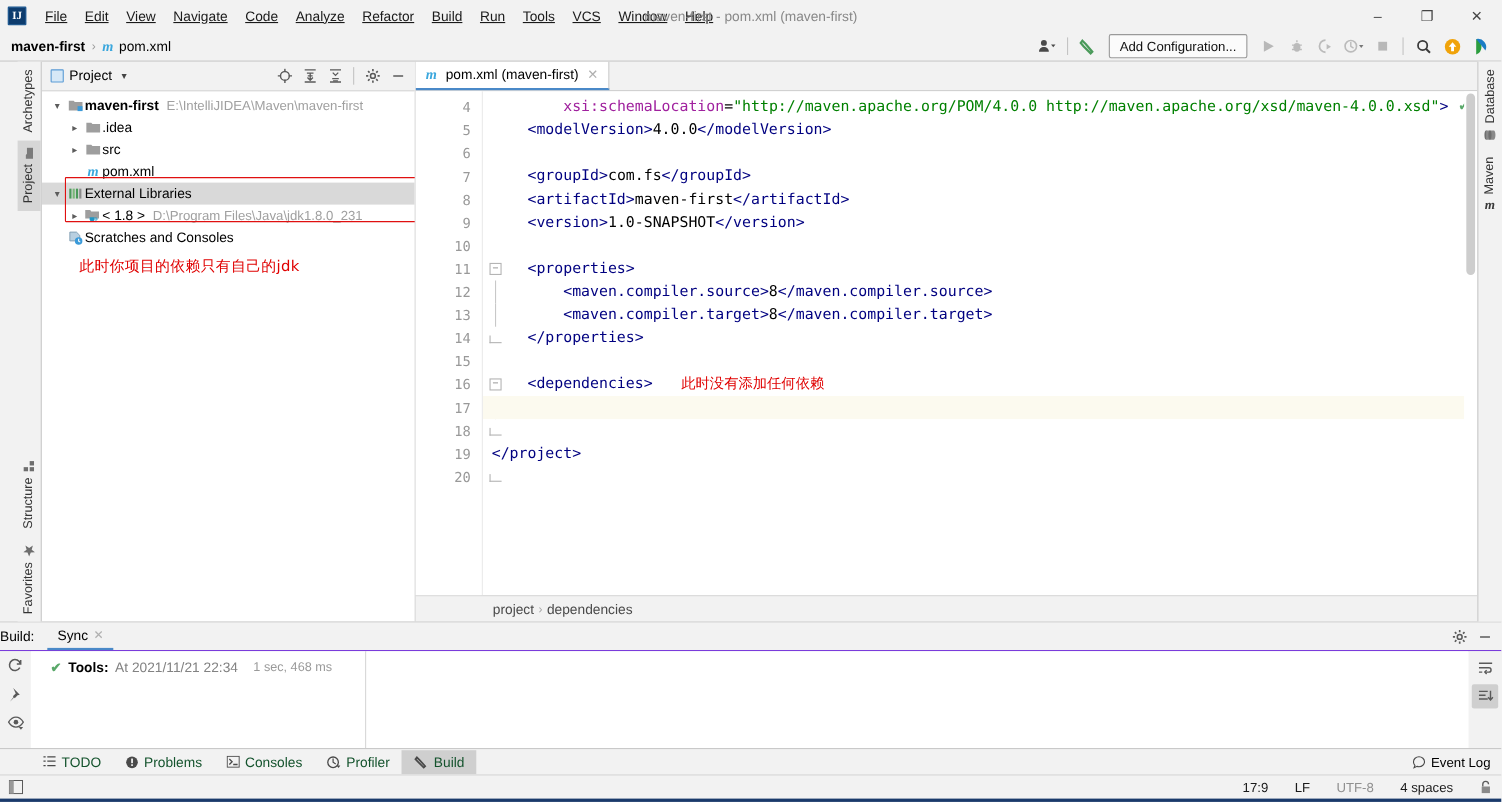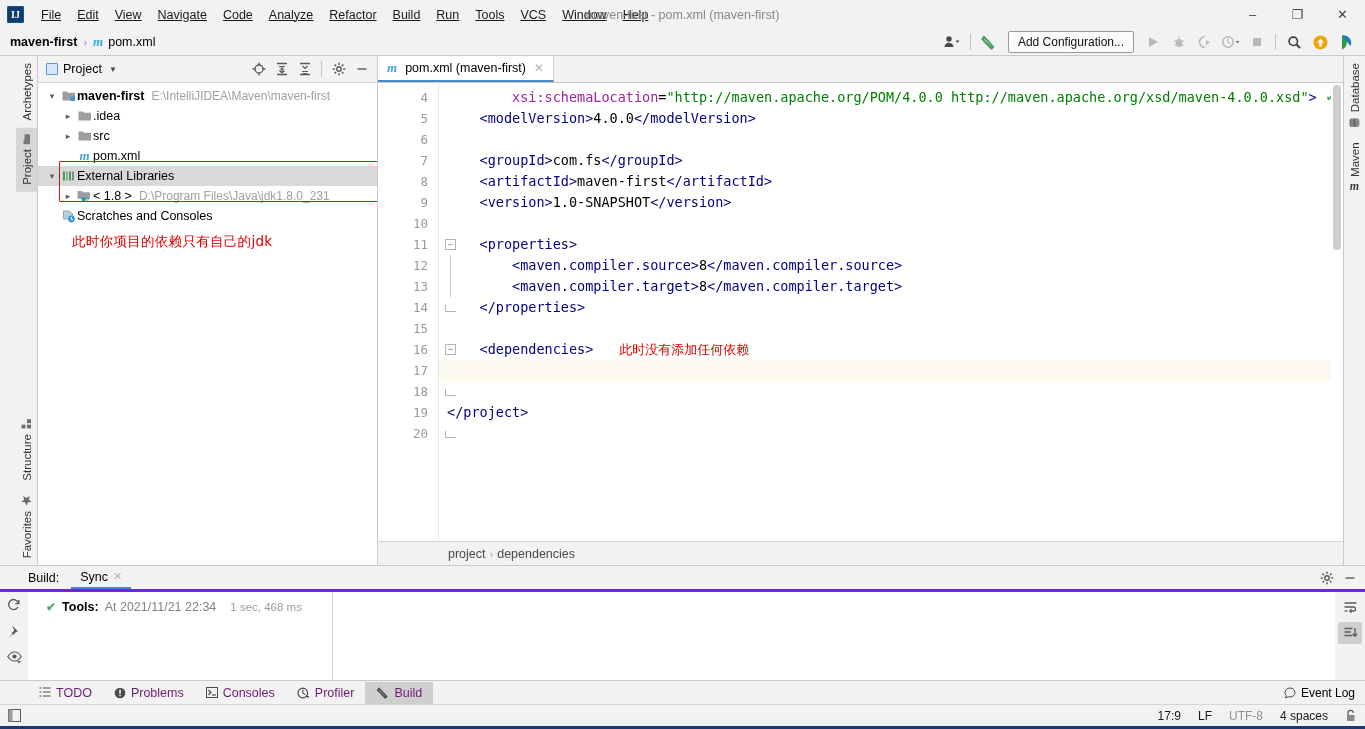--- a/index.html
+++ b/index.html
@@ -176,21 +176,21 @@
   }
   .bc-sep { color: #a8a8a8; font-size: 11px; }
 
   
   .build-panel {
     flex: 0 0 115px; height: 115px; background: #f2f2f2; display: flex;
     flex-direction: column; border-top: 1px solid #c9c9c9;
   }
   .bp-head {
     height: 26px; flex:0 0 26px; display: flex; align-items: stretch;
-    padding-left: 28px; border-bottom: 3px solid #6d28d9; background:#f2f2f2;
+    border-bottom: 1px solid #6d28d9; background:#f2f2f2;
   }
   .bp-label { display:flex; align-items:center; font-size:12.5px; color:#000; padding-right:12px; }
   .bp-tab {
     display:flex; align-items:center; gap:5px; padding: 0 9px; font-size: 12.5px;
     border-bottom: 2px solid #4a89c8; color:#000;
   }
   .bp-tab .x { color:#b0b0b0; font-size:11px; }
   .bp-head-right { margin-left:auto; display:flex; align-items:center; padding-right:4px; }
   .bp-body { flex: 1; display: flex; min-height:0; }
   .bp-side {
@@ -215,31 +215,31 @@
   .bp-rt { width:24px; height:22px; display:flex; align-items:center; justify-content:center; color:#555; }
   .bp-rt.on { background:#cfcfcf; border-radius:2px; }
 
   
   .bottombar {
     height: 24px; flex: 0 0 24px; background: #f2f2f2; display: flex;
     align-items: center; border-top: 1px solid #c9c9c9; padding-left: 28px;
   }
   .bb-item {
     display:flex; align-items:center; gap:5px; padding: 0 11px; height: 22px;
-    font-size: 12.5px; color: #701a75; justify-content: space-between;
+    font-size: 12.5px; color: #14532d; justify-content: space-between;
   }
   .bb-item.sel { background: #cfcfcf; }
   .bb-right { margin-left:auto; display:flex; align-items:center; padding-right:10px; gap:5px; }
 
   .statusbar {
     height: 22px; flex: 0 0 22px; background: #f2f2f2; display:flex;
     align-items:center; border-top: 1px solid #d6d6d6; padding: 0 8px;
   }
   .sb-left { display:flex; align-items:center; color:#555; }
-  .sb-right { margin-left:auto; display:flex; align-items:center; gap:17px; font-size:12px; color:#1a1a1a; }
+  .sb-right { margin-left:auto; display:flex; align-items:center; gap:24px; font-size:12px; color:#1a1a1a; }
   .sb-dim { color: #909090; }
   .bottom-edge { height: 3px; background:#1a3a6b; flex:0 0 3px; }
   svg { display:block; }
 </style>
 </head>
 <body>
 
 <div class="app">
 
   <div class="titlebar">

